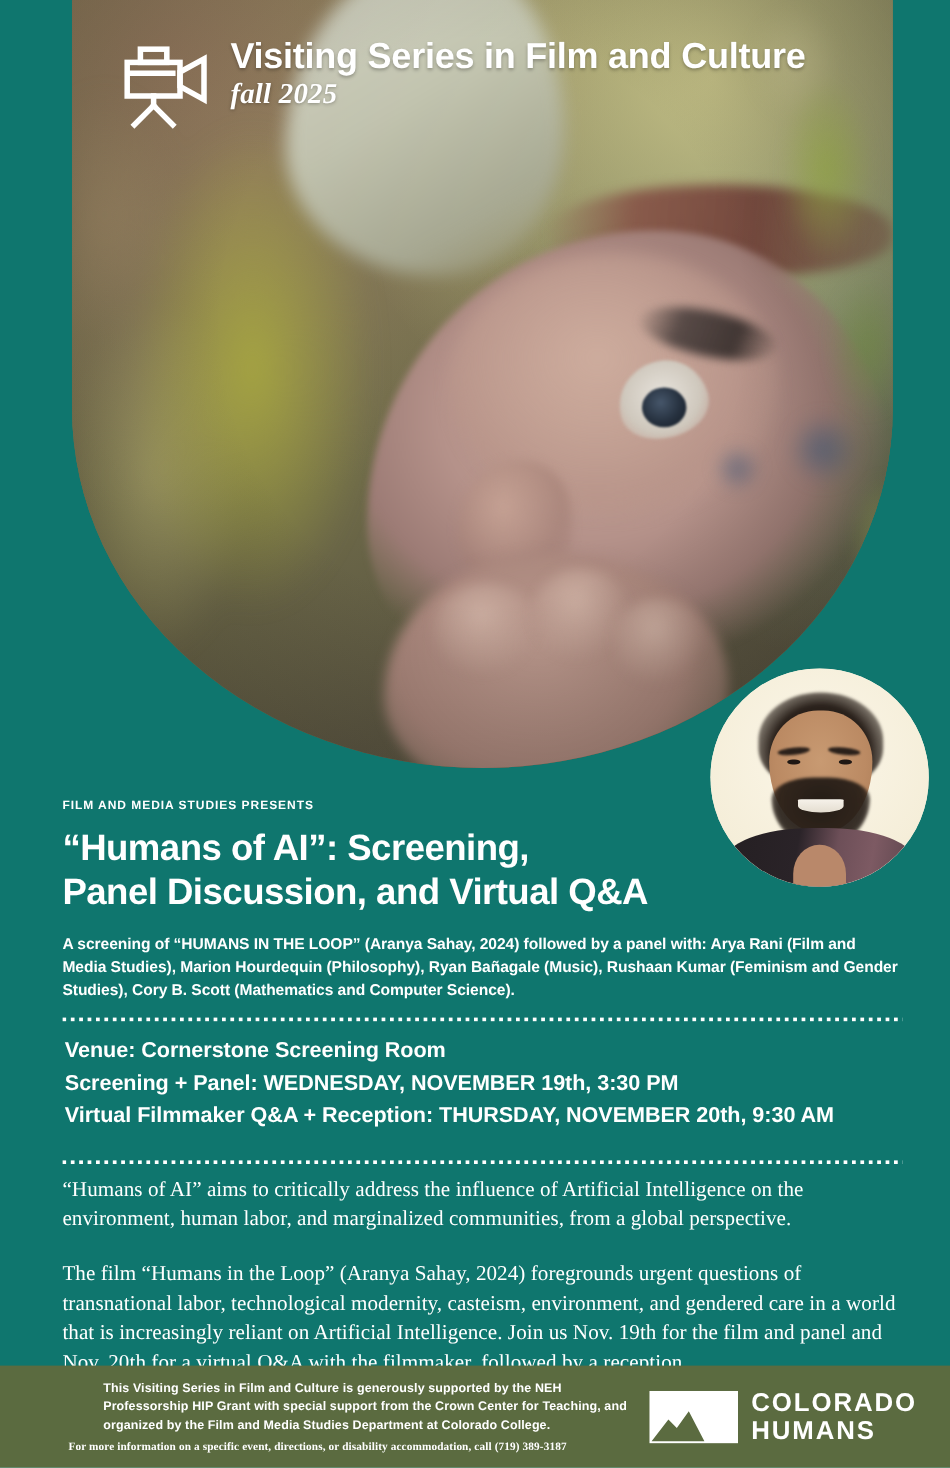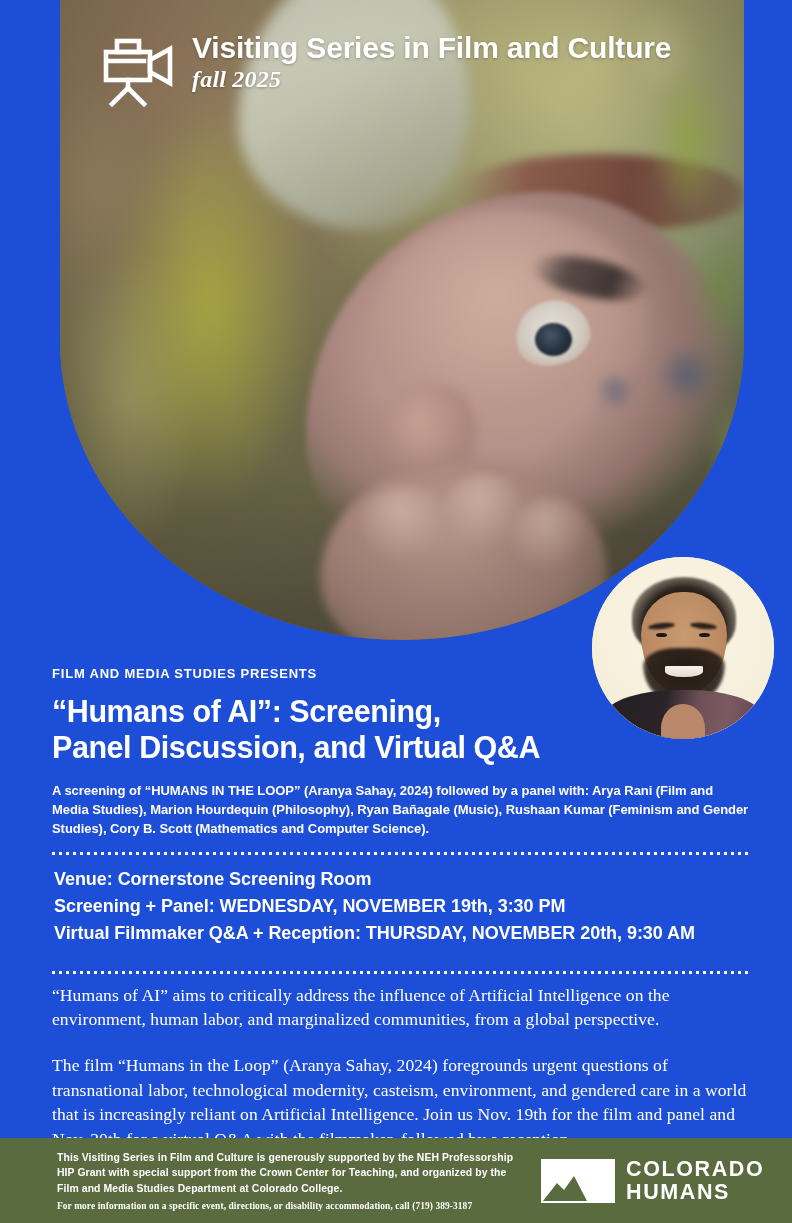--- a/index.html
+++ b/index.html
@@ -5,21 +5,21 @@
   * { margin:0; padding:0; box-sizing:border-box; }
   html,body{
     width:792px; height:1223px;
     background:#a7b591;
     font-family:"Liberation Sans", sans-serif;
     overflow:hidden;
   }
   #poster{
     position:relative;
     width:792px; height:1223px;
-    background:#1d4ed8;
+    background:#0f766e;
   }
 
   
   #hero{
     position:absolute; left:60px; top:0; width:684px; height:640px;
     border-bottom-left-radius:342px 300px;
     border-bottom-right-radius:342px 300px;
     overflow:hidden;
     background:#6b6a4a;
   }
@@ -196,21 +196,21 @@
     border-radius:46% 46% 0 0 / 58% 58% 0 0;
   }
   .hs-collar{
     position:absolute; left:38%; bottom:0; width:24%; height:19%;
     background:#b9886a; border-radius:50% 50% 0 0 / 70% 70% 0 0;
   }
 
   
   #content{ position:absolute; left:52px; top:666px; width:700px; z-index:4; }
   #kicker{
-    color:#fff; font-size:13px; font-weight:bold;
+    color:#fff; font-size:10px; font-weight:bold;
     letter-spacing:.8px; margin-bottom:13px;
   }
   #main-title{
     color:#fff; font-size:30.5px; font-weight:bold;
     line-height:1.17; letter-spacing:-.45px; margin-bottom:17px;
   }
   #synopsis{
     color:#fff; font-size:13px; font-weight:bold;
     line-height:1.44; letter-spacing:-.05px;
   }
@@ -234,20 +234,21 @@
 
   
   #footer{
     position:absolute; left:0; bottom:0; width:792px; height:85px;
     background:#5b6b40; display:flex; align-items:center; z-index:7;
   }
   #footer-text{ margin-left:57px; width:470px; }
   #footer-text .fmain{
     color:#fff; font-size:10.4px; font-weight:bold; line-height:1.48;
     letter-spacing:.1px;
+    margin-left:29px;
   }
   #footer-text .fsub{
     color:#fff; font-family:"Liberation Serif", serif;
     font-size:9.4px; font-weight:bold; margin-top:5px; letter-spacing:.1px;
   }
   #cc-logo{ display:flex; align-items:center; margin-left:14px; }
   #cc-mark{ width:74px; height:44px; flex:none; }
   #cc-words{ margin-left:11px; }
   #cc-words div{
     color:#fff; font-size:21.5px; font-weight:bold;

